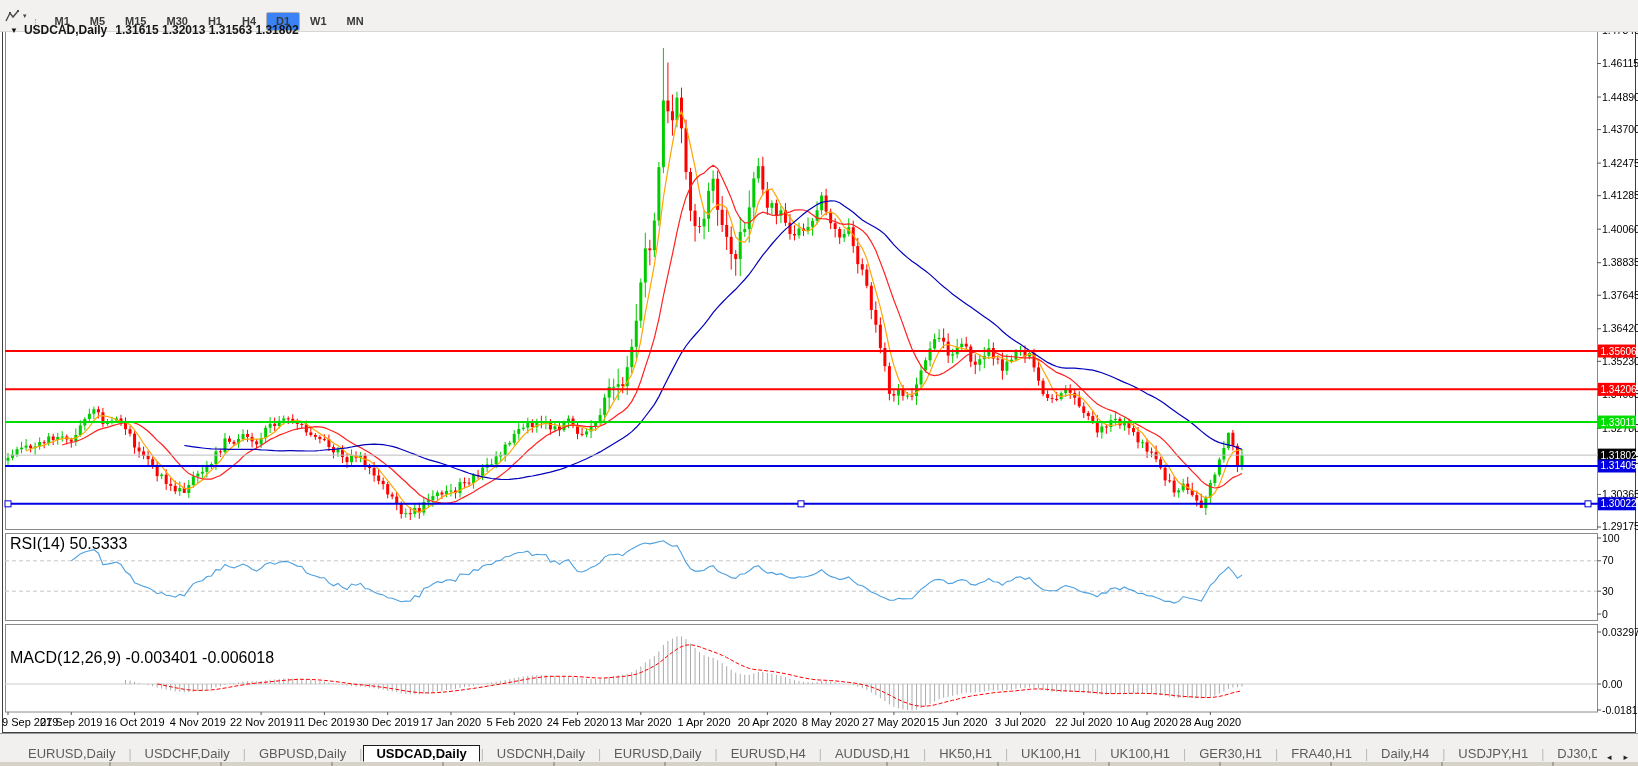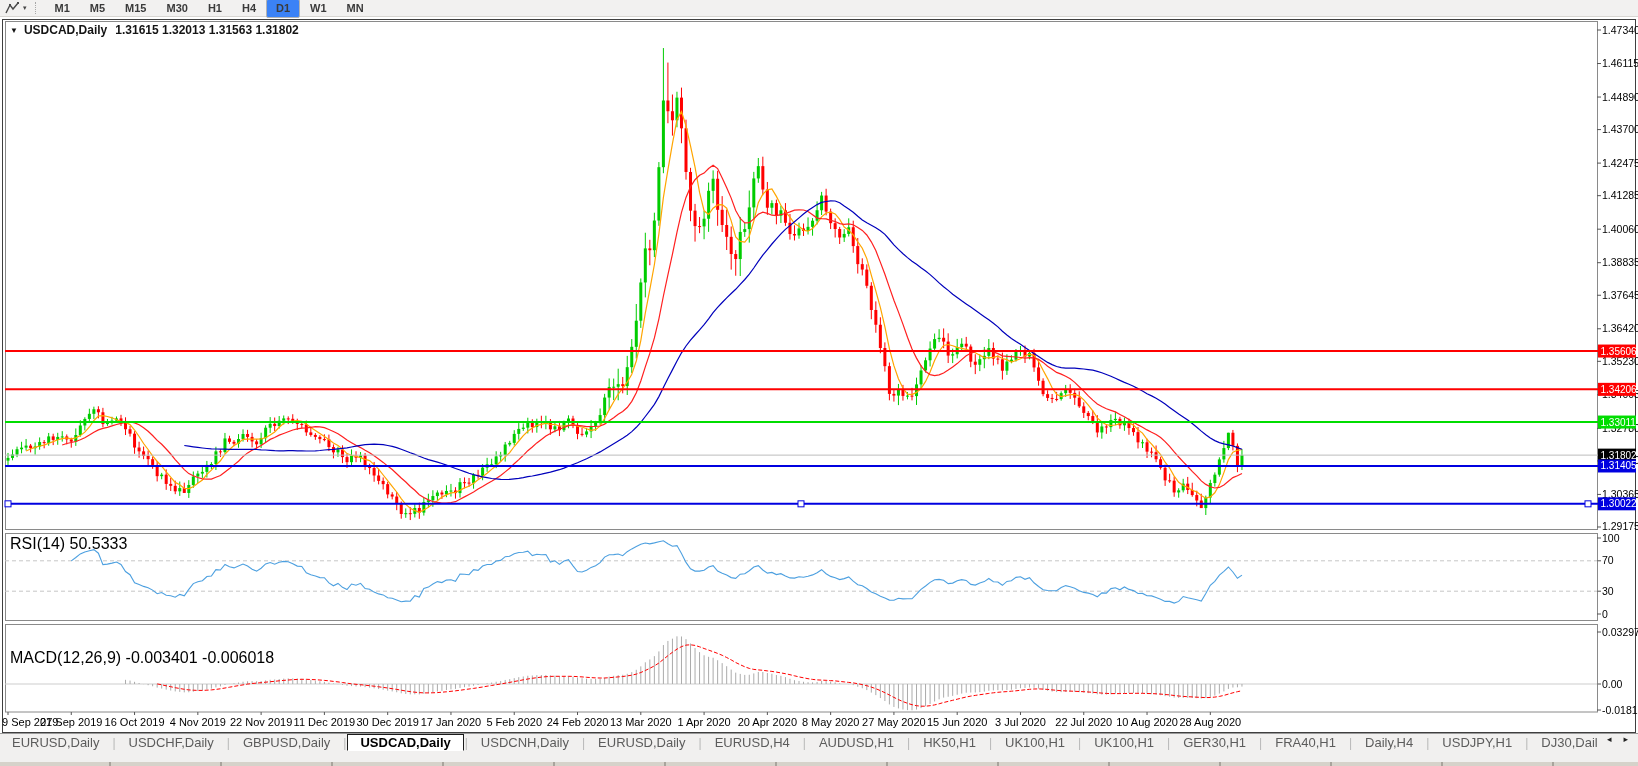--- a/index.html
+++ b/index.html
@@ -1,40 +1,40 @@
 <!DOCTYPE html>
 <html><head>
 <meta charset="utf-8">
 <style>
   *{box-sizing:border-box;margin:0;padding:0}
   body{background:#fff}
   .screen{position:relative;width:1638px;height:766px;background:#fff;
     font-family:"Liberation Sans",sans-serif;overflow:hidden}
   
-  .toolbar{position:absolute;left:0;top:0;width:100%;height:17px;background:#f2f1f0;
-    border-bottom:1px solid #d8d6d2;display:flex;align-items:center;z-index:3}
+  .toolbar{position:absolute;left:0;top:0;width:100%;height:32px;background:#f2f1f0;
+    border-bottom:1px solid #d8d6d2;display:flex;align-items:flex-end;z-index:3}
   .tool-group{display:flex;align-items:center;height:100%;padding:0 2px 0 5px}
   .caret{font-size:7px;color:#444;margin-left:3px}
   .grip{height:12px;border-left:1px dotted #a8a8a8;margin:0 9px 0 6px}
   .tf-btn{padding:2px 9px;font-size:11px;font-weight:700;color:#3a3a3a;line-height:13px;
     border:1px solid transparent;border-radius:2px;cursor:default}
   .tf-btn.active{background:#3b82f6;border-color:#b3b3b3}
   
   .chart-title{position:absolute;left:10px;top:23px;z-index:3;display:flex;align-items:center;
     font-size:12px;font-weight:700;color:#141414;white-space:pre}
   .chart-title .tri{font-size:8px;margin-right:6px;color:#111}
   .chart-title .ohlc{margin-left:8px}
   .ind-label{position:absolute;z-index:3;font-size:16px;color:#000;white-space:pre}
   #rsi-label{left:10px;top:535px}
   #macd-label{left:10px;top:649px}
   svg#chart-svg{position:absolute;left:0;top:0;z-index:1}
   svg text{font-family:"Liberation Sans",sans-serif}
   
   .tabbar{position:absolute;left:0;top:733px;width:100%;height:29px;background:#f1f0ef;
-    border-top:1px solid #999;display:flex;align-items:flex-start;padding-left:0;z-index:3;
+    border-top:1px solid #999;display:flex;align-items:flex-end;padding-left:16px;z-index:3;
     font-size:13px;color:#5c5c5c}
   .tabs-wrap{display:flex;align-items:stretch;overflow:hidden}
   .tab{display:flex;align-items:center;padding:0 12px;white-space:nowrap;cursor:default}
   .tab.active{background:#fff;border:1px solid #1c1c1c;border-bottom:1px solid #fff;
     font-weight:700;color:#000}
   .tab-sep{align-self:center;color:#b8b8b8;padding:0 1px;font-size:12px}
   .tab-arrows{margin-left:auto;display:flex;align-items:center;gap:12px;padding:0 10px;
     color:#222;font-size:9px}
   .bottom-strip{position:absolute;left:0;top:762px;width:100%;height:4px;z-index:3;
     background:repeating-linear-gradient(90deg,#d6d2ca 0 109px,#a8a49c 109px 111px)}

